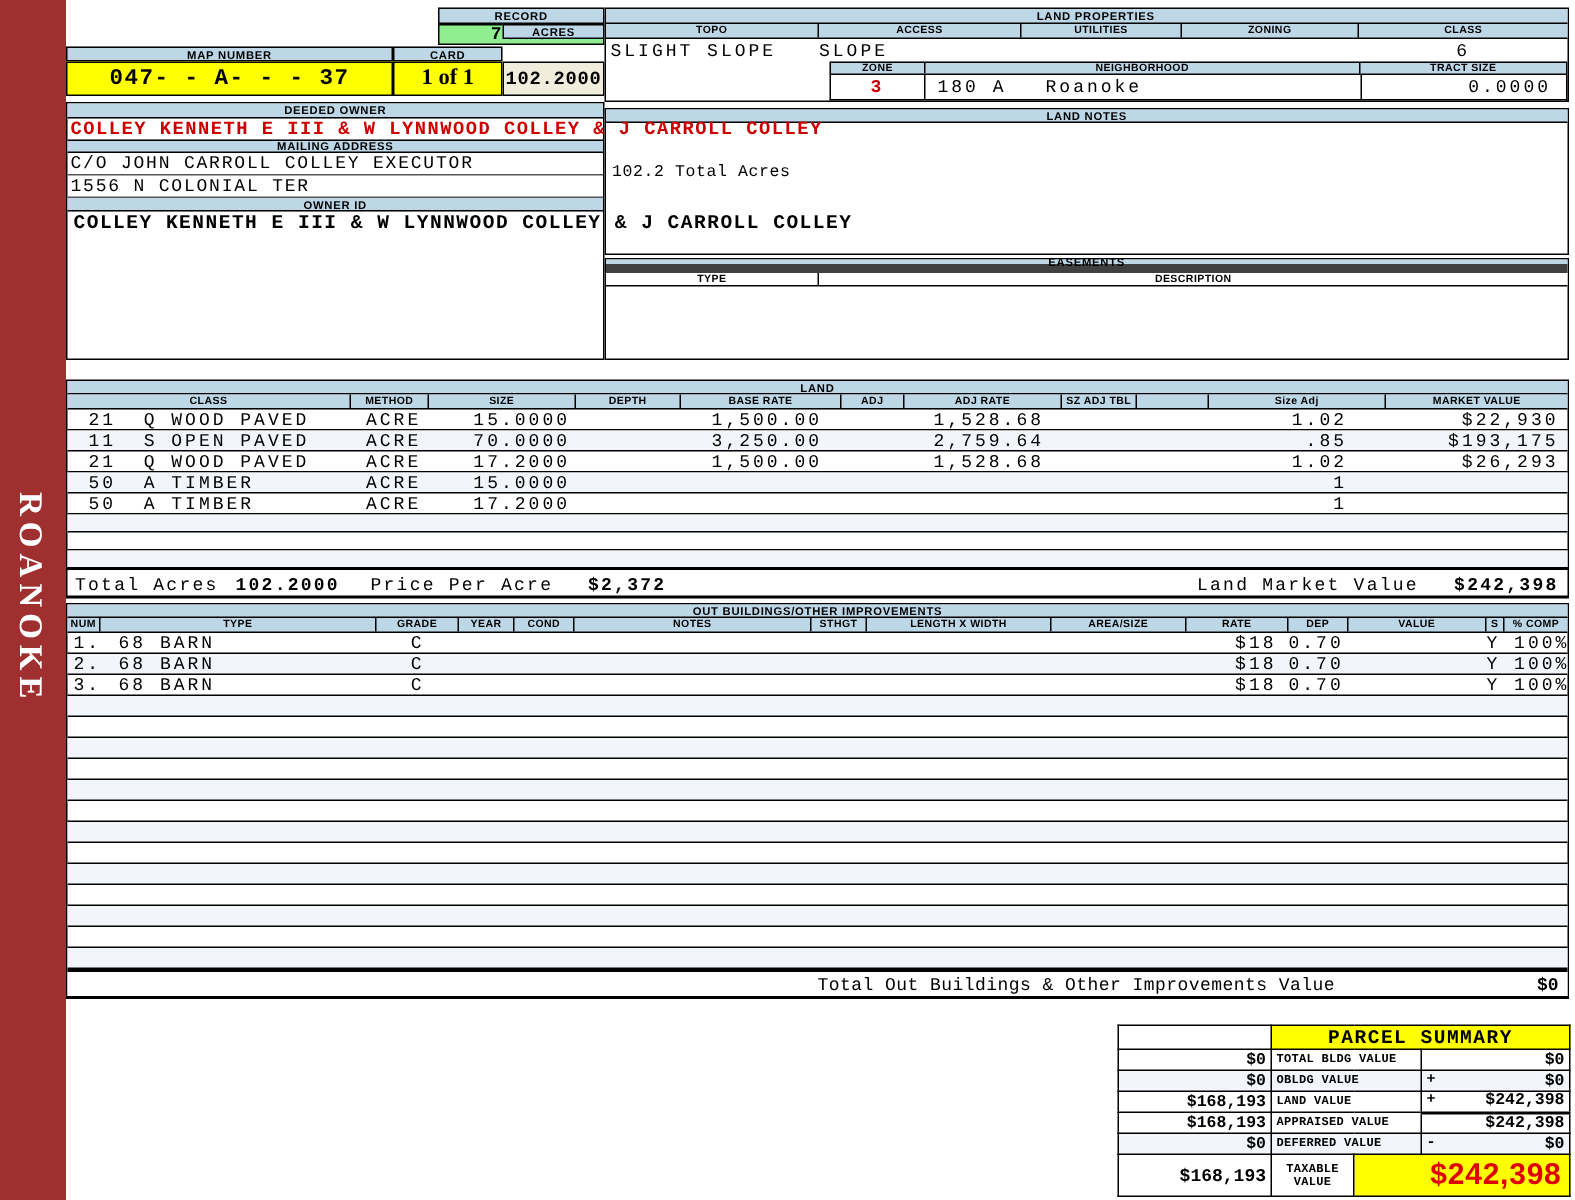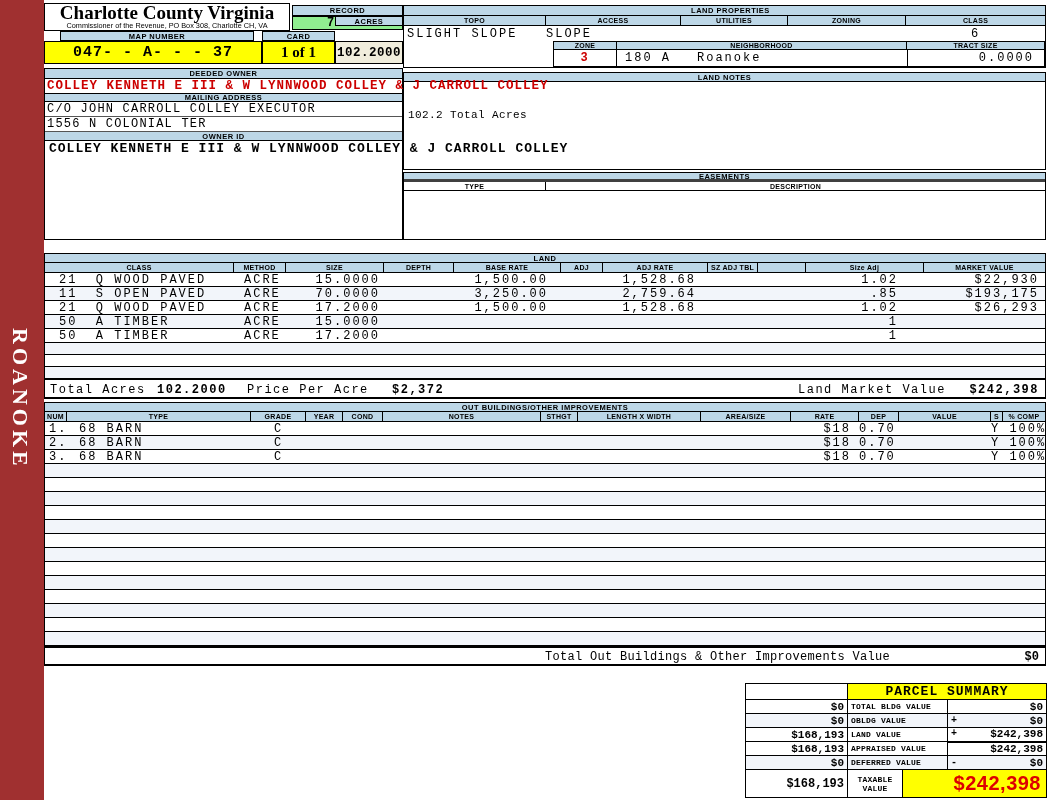--- a/index.html
+++ b/index.html
@@ -46,29 +46,25 @@
 </head>
 <body>
 
 <div class="page">
   <div class="redband">
     <div class="vtext">ROANOKE</div>
   </div>
 
   <div class="content">
 
-    <div class="abs box title-box" style="left:0;top:3px;width:246px;height:28px;">
-      <div class="county-title">Charlotte County Virginia</div>
-      <div class="county-sub">Commissioner of the Revenue, PO Box 308, Charlotte CH, VA</div>
-    </div>
 
     <div class="abs bar" style="left:248px;top:5px;width:111px;height:11px;">RECORD</div>
     <div class="abs val-cell b" style="left:248px;top:16px;width:111px;height:14px;background:#90EE90;font-size:12px;letter-spacing:3px;">7063</div>
 
-    <div class="abs bar" style="left:16px;top:31px;width:194px;height:10px;">MAP NUMBER</div>
+    <div class="abs bar" style="left:0;top:31px;width:218px;height:10px;">MAP NUMBER</div>
     <div class="abs bar" style="left:218px;top:31px;width:73px;height:10px;">CARD</div>
     <div class="abs bar" style="left:291px;top:16px;width:68px;height:10px;">ACRES</div>
     <div class="abs val-cell b" style="left:0;top:41px;width:218px;height:23px;background:#FFFF00;font-size:15px;letter-spacing:1px;">047- - A- - - 37</div>
     <div class="abs val-cell b" style="left:218px;top:41px;width:73px;height:23px;background:#FFFF00;font-family:'Liberation Serif',serif;font-size:15px;">1 of 1</div>
     <div class="abs val-cell b" style="left:291px;top:41px;width:68px;height:23px;background:#F0EDDC;font-size:12.5px;letter-spacing:.5px;">102.2000</div>
 
     <div class="abs box" style="left:359px;top:5px;width:643px;height:63px;">
       <div class="bar" style="height:10px;border:none;border-bottom:1px solid #000;padding-left:12px;">LAND PROPERTIES</div>
       <div class="ghead" style="grid-template-columns:142px 135px 107px 118px 1fr;height:10px;">
         <div>TOPO</div>
@@ -105,21 +101,21 @@
       <div class="bar" style="height:9px;border:none;border-bottom:1px solid #000;">OWNER ID</div>
       <div class="b nowrap" style="position:relative;z-index:10;height:15px;line-height:15px;font-size:13px;letter-spacing:1px;padding-left:4px;overflow:visible;">COLLEY KENNETH E III &amp; W LYNNWOOD COLLEY &amp; J CARROLL COLLEY</div>
     </div>
 
     <div class="abs box" style="left:359px;top:72px;width:643px;height:98px;">
       <div class="bar" style="height:9px;border:none;border-bottom:1px solid #000;">LAND NOTES</div>
       <div style="position:absolute;left:4px;top:36px;font-size:11px;letter-spacing:.4px;">102.2 Total Acres</div>
     </div>
 
     <div class="abs box" style="left:359px;top:172px;width:643px;height:68px;">
-      <div class="bar" style="height:9px;border:none;border-bottom:3px solid #404040;">EASEMENTS</div>
+      <div class="bar" style="height:9px;border:none;border-bottom:6px solid #404040;">EASEMENTS</div>
       <div class="ghead" style="grid-template-columns:142px 1fr;height:9px;background:#fff;">
         <div>TYPE</div>
         <div>DESCRIPTION</div>
       </div>
     </div>
 
     <div class="abs box" style="left:0;top:253px;width:1002px;">
       <div class="bar" style="height:9px;border:none;border-bottom:1px solid #000;">LAND</div>
       <div class="ghead" style="grid-template-columns:189px 52px 98px 70px 107px 42px 105px 50px 48px 118px 1fr;height:10px;">
         <div>CLASS</div>

